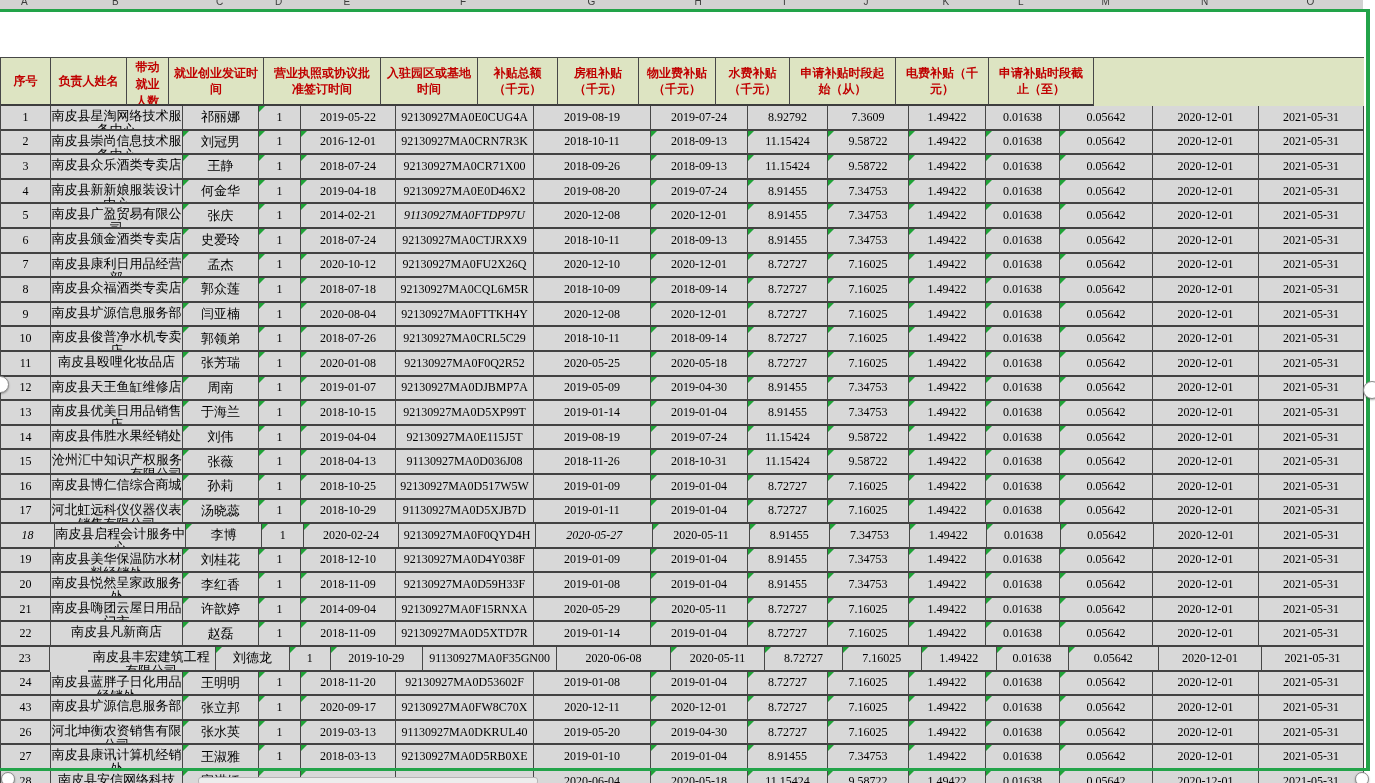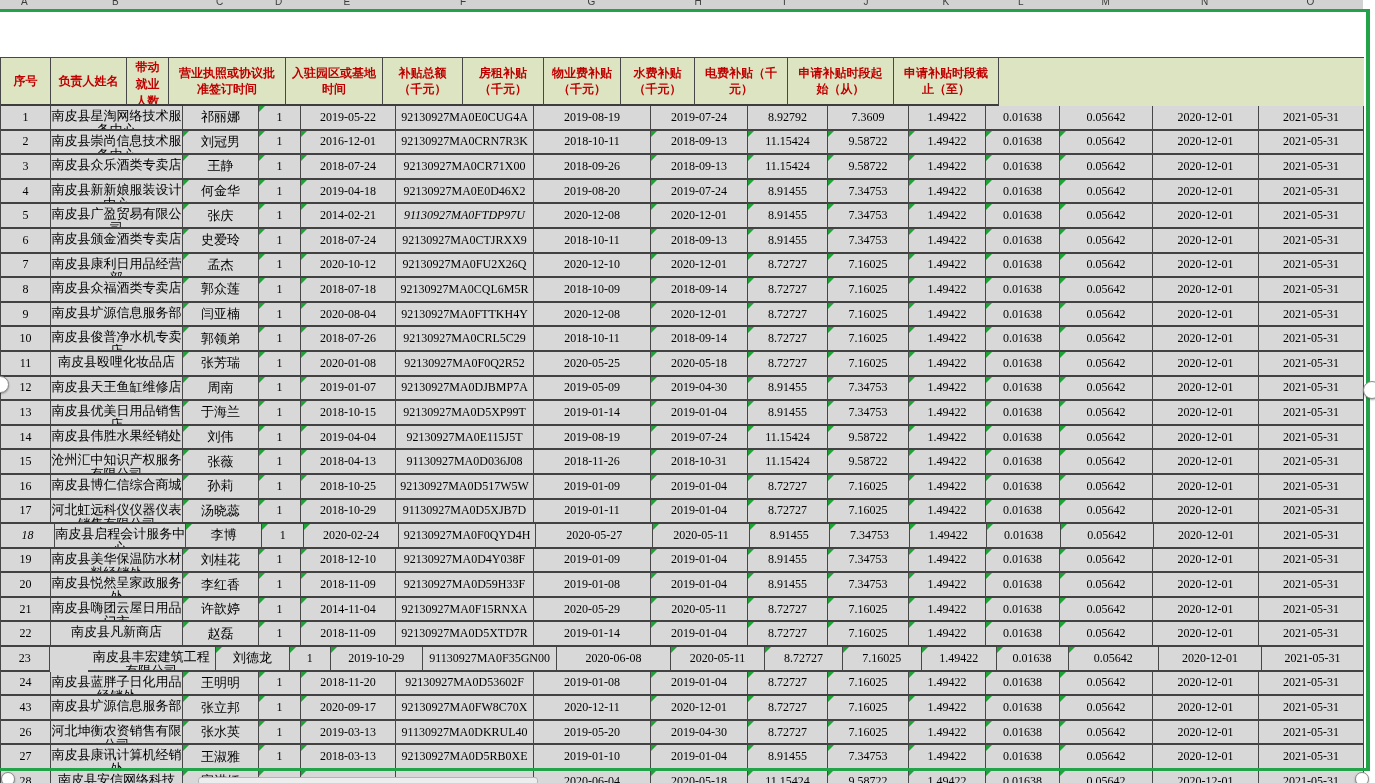--- a/index.html
+++ b/index.html
@@ -63,28 +63,29 @@
       <span style="left: 1201px;">N</span>
       <span style="left: 1306.5px;">O</span>
     </div>
 
 
   <div class="tbl">
     <div class="hrow" id="thead">
         <div class="hcell" style="width: 50px;">序号</div>
         <div class="hcell" style="width: 76px;">负责人姓名</div>
         <div class="hcell hc-jobs" style="width: 42px;">带动就业人数</div>
+        <div class="hcell" style="width: 95px;">就业创业发证时间</div>
         <div class="hcell" style="width: 117px;">营业执照或协议批准签订时间</div>
         <div class="hcell" style="width: 97px;">入驻园区或基地时间</div>
         <div class="hcell" style="width: 80px;">补贴总额（千元）</div>
         <div class="hcell" style="width: 81px;">房租补贴（千元）</div>
         <div class="hcell" style="width: 77px;">物业费补贴（千元）</div>
         <div class="hcell" style="width: 74px;">水费补贴（千元）</div>
+        <div class="hcell" style="width: 106px;">申请补贴时段起始（从）</div>
         <div class="hcell" style="width: 93px;">电费补贴（千元）</div>
-        <div class="hcell" style="width: 106px;">申请补贴时段起始（从）</div>
         <div class="hcell" style="width: 105px;">申请补贴时段截止（至）</div>
       </div>
     <div id="tbody">
         <div class="brow">
           <div class="cell" style="width: 50px;">1</div>
           <div class="cell c-name" style="width: 132px;">南皮县星淘网络技术服务中心</div>
           <div class="cell c-person" style="width: 76px;">祁丽娜</div>
           <div class="cell has-tri" style="width: 42px;">1</div>
           <div class="cell" style="width: 95px;">2019-05-22</div>
           <div class="cell" style="width: 138px;">92130927MA0E0CUG4A</div>
@@ -314,21 +315,21 @@
           <div class="cell has-tri" style="width: 80px;">11.15424</div>
           <div class="cell has-tri" style="width: 81px;">9.58722</div>
           <div class="cell has-tri" style="width: 77px;">1.49422</div>
           <div class="cell has-tri" style="width: 74px;">0.01638</div>
           <div class="cell has-tri" style="width: 93px;">0.05642</div>
           <div class="cell" style="width: 106px;">2020-12-01</div>
           <div class="cell" style="width: 105px;">2021-05-31</div>
         </div>
         <div class="brow">
           <div class="cell" style="width: 50px;">15</div>
-          <div class="cell c-name" style="width: 132px;">沧州汇中知识产权服务有限公司</div>
+          <div class="cell c-name" style="width: 132px; text-align: right;">沧州汇中知识产权服务有限公司</div>
           <div class="cell c-person has-tri" style="width: 76px;">张薇</div>
           <div class="cell has-tri" style="width: 42px;">1</div>
           <div class="cell has-tri" style="width: 95px;">2018-04-13</div>
           <div class="cell" style="width: 138px;">91130927MA0D036J08</div>
           <div class="cell" style="width: 117px;">2018-11-26</div>
           <div class="cell has-tri" style="width: 97px;">2018-10-31</div>
           <div class="cell has-tri" style="width: 80px;">11.15424</div>
           <div class="cell has-tri" style="width: 81px;">9.58722</div>
           <div class="cell has-tri" style="width: 77px;">1.49422</div>
           <div class="cell has-tri" style="width: 74px;">0.01638</div>
@@ -370,21 +371,21 @@
           <div class="cell" style="width: 106px;">2020-12-01</div>
           <div class="cell" style="width: 105px;">2021-05-31</div>
         </div>
         <div class="brow">
           <div class="cell" style="width: 54px; font-style: italic;">18</div>
           <div class="cell c-name" style="width: 132px;">南皮县启程会计服务中心</div>
           <div class="cell c-person has-tri" style="width: 76px;">李博</div>
           <div class="cell has-tri" style="width: 42px;">1</div>
           <div class="cell has-tri" style="width: 95px;">2020-02-24</div>
           <div class="cell" style="width: 138px;">92130927MA0F0QYD4H</div>
-          <div class="cell" style="width: 117px;">2020-05-27</div>
+          <div class="cell" style="width: 117px; font-style: italic;">2020-05-27</div>
           <div class="cell has-tri" style="width: 97px;">2020-05-11</div>
           <div class="cell has-tri" style="width: 80px;">8.91455</div>
           <div class="cell has-tri" style="width: 81px;">7.34753</div>
           <div class="cell has-tri" style="width: 77px;">1.49422</div>
           <div class="cell has-tri" style="width: 74px;">0.01638</div>
           <div class="cell has-tri" style="width: 93px;">0.05642</div>
           <div class="cell" style="width: 106px;">2020-12-01</div>
           <div class="cell" style="width: 105px;">2021-05-31</div>
         </div>
         <div class="brow">
@@ -419,21 +420,21 @@
           <div class="cell has-tri" style="width: 74px;">0.01638</div>
           <div class="cell has-tri" style="width: 93px;">0.05642</div>
           <div class="cell" style="width: 106px;">2020-12-01</div>
           <div class="cell" style="width: 105px;">2021-05-31</div>
         </div>
         <div class="brow">
           <div class="cell" style="width: 50px;">21</div>
           <div class="cell c-name" style="width: 132px;">南皮县嗨团云屋日用品门市</div>
           <div class="cell c-person has-tri" style="width: 76px;">许歆婷</div>
           <div class="cell has-tri" style="width: 42px;">1</div>
-          <div class="cell has-tri" style="width: 95px;">2014-11-04</div>
+          <div class="cell has-tri" style="width: 95px;">2014-09-04</div>
           <div class="cell" style="width: 138px;">92130927MA0F15RNXA</div>
           <div class="cell" style="width: 117px;">2020-05-29</div>
           <div class="cell has-tri" style="width: 97px;">2020-05-11</div>
           <div class="cell has-tri" style="width: 80px;">8.72727</div>
           <div class="cell has-tri" style="width: 81px;">7.16025</div>
           <div class="cell has-tri" style="width: 77px;">1.49422</div>
           <div class="cell has-tri" style="width: 74px;">0.01638</div>
           <div class="cell has-tri" style="width: 93px;">0.05642</div>
           <div class="cell" style="width: 106px;">2020-12-01</div>
           <div class="cell" style="width: 105px;">2021-05-31</div>

